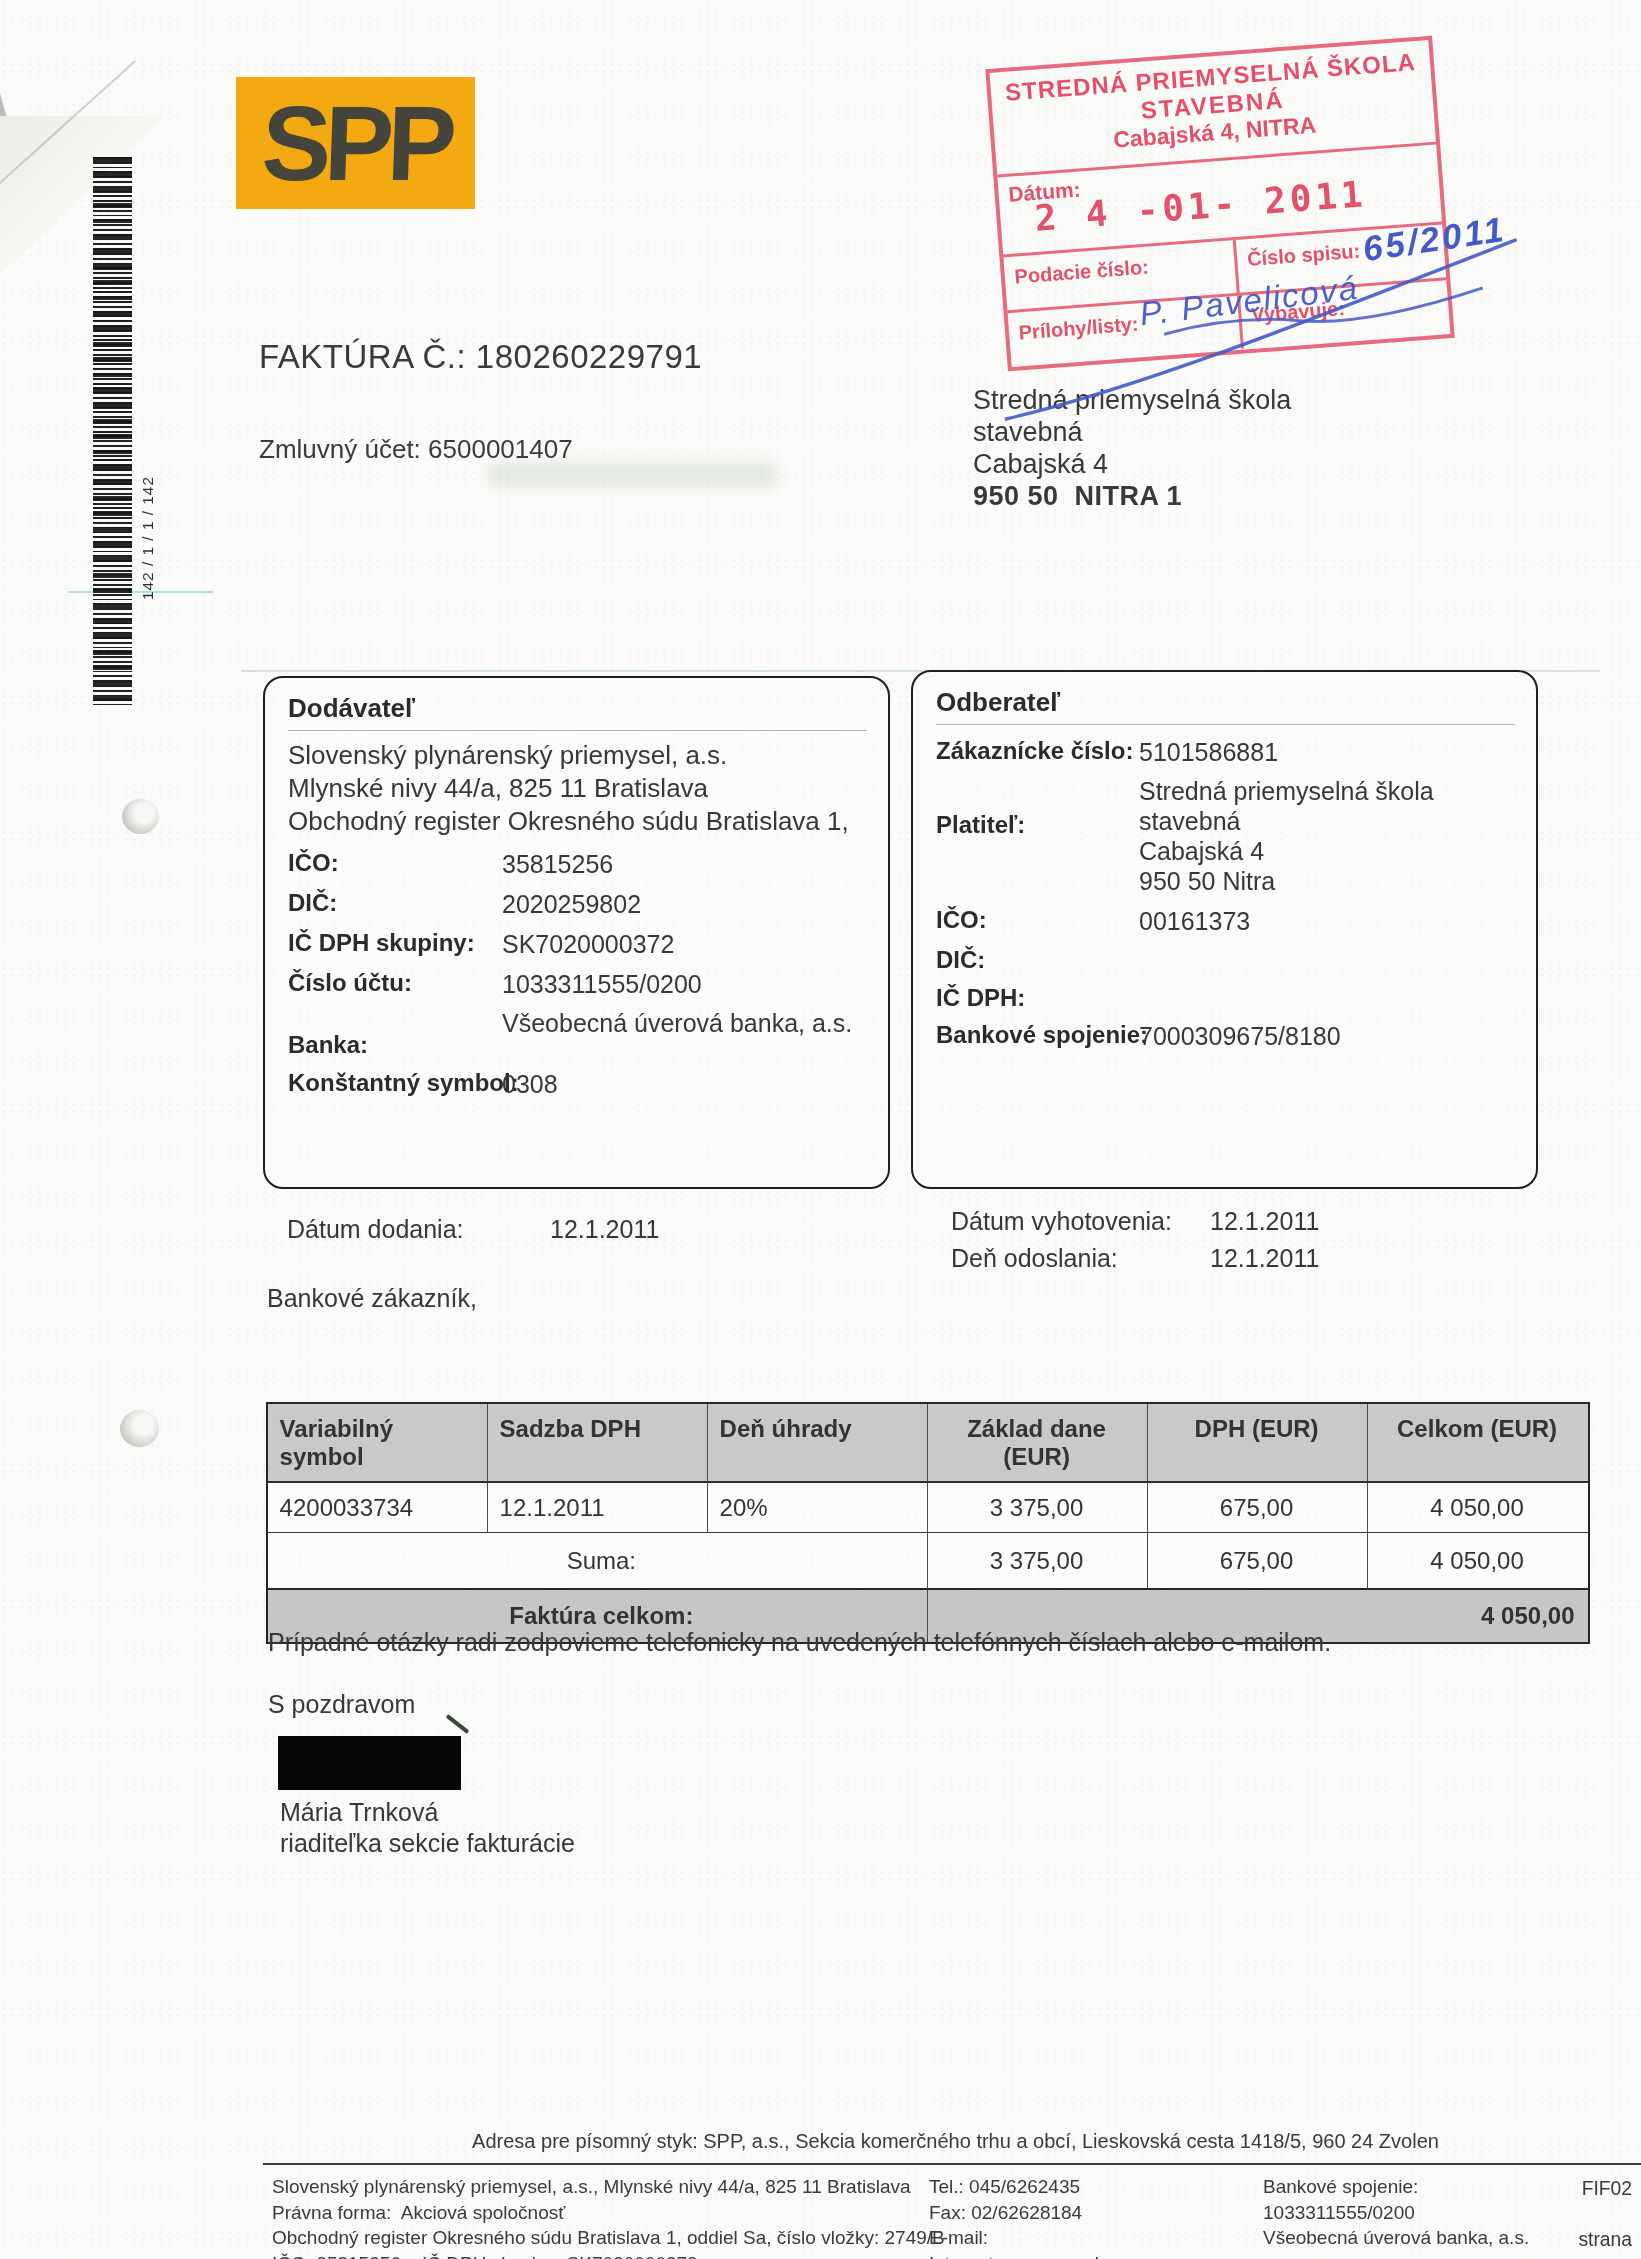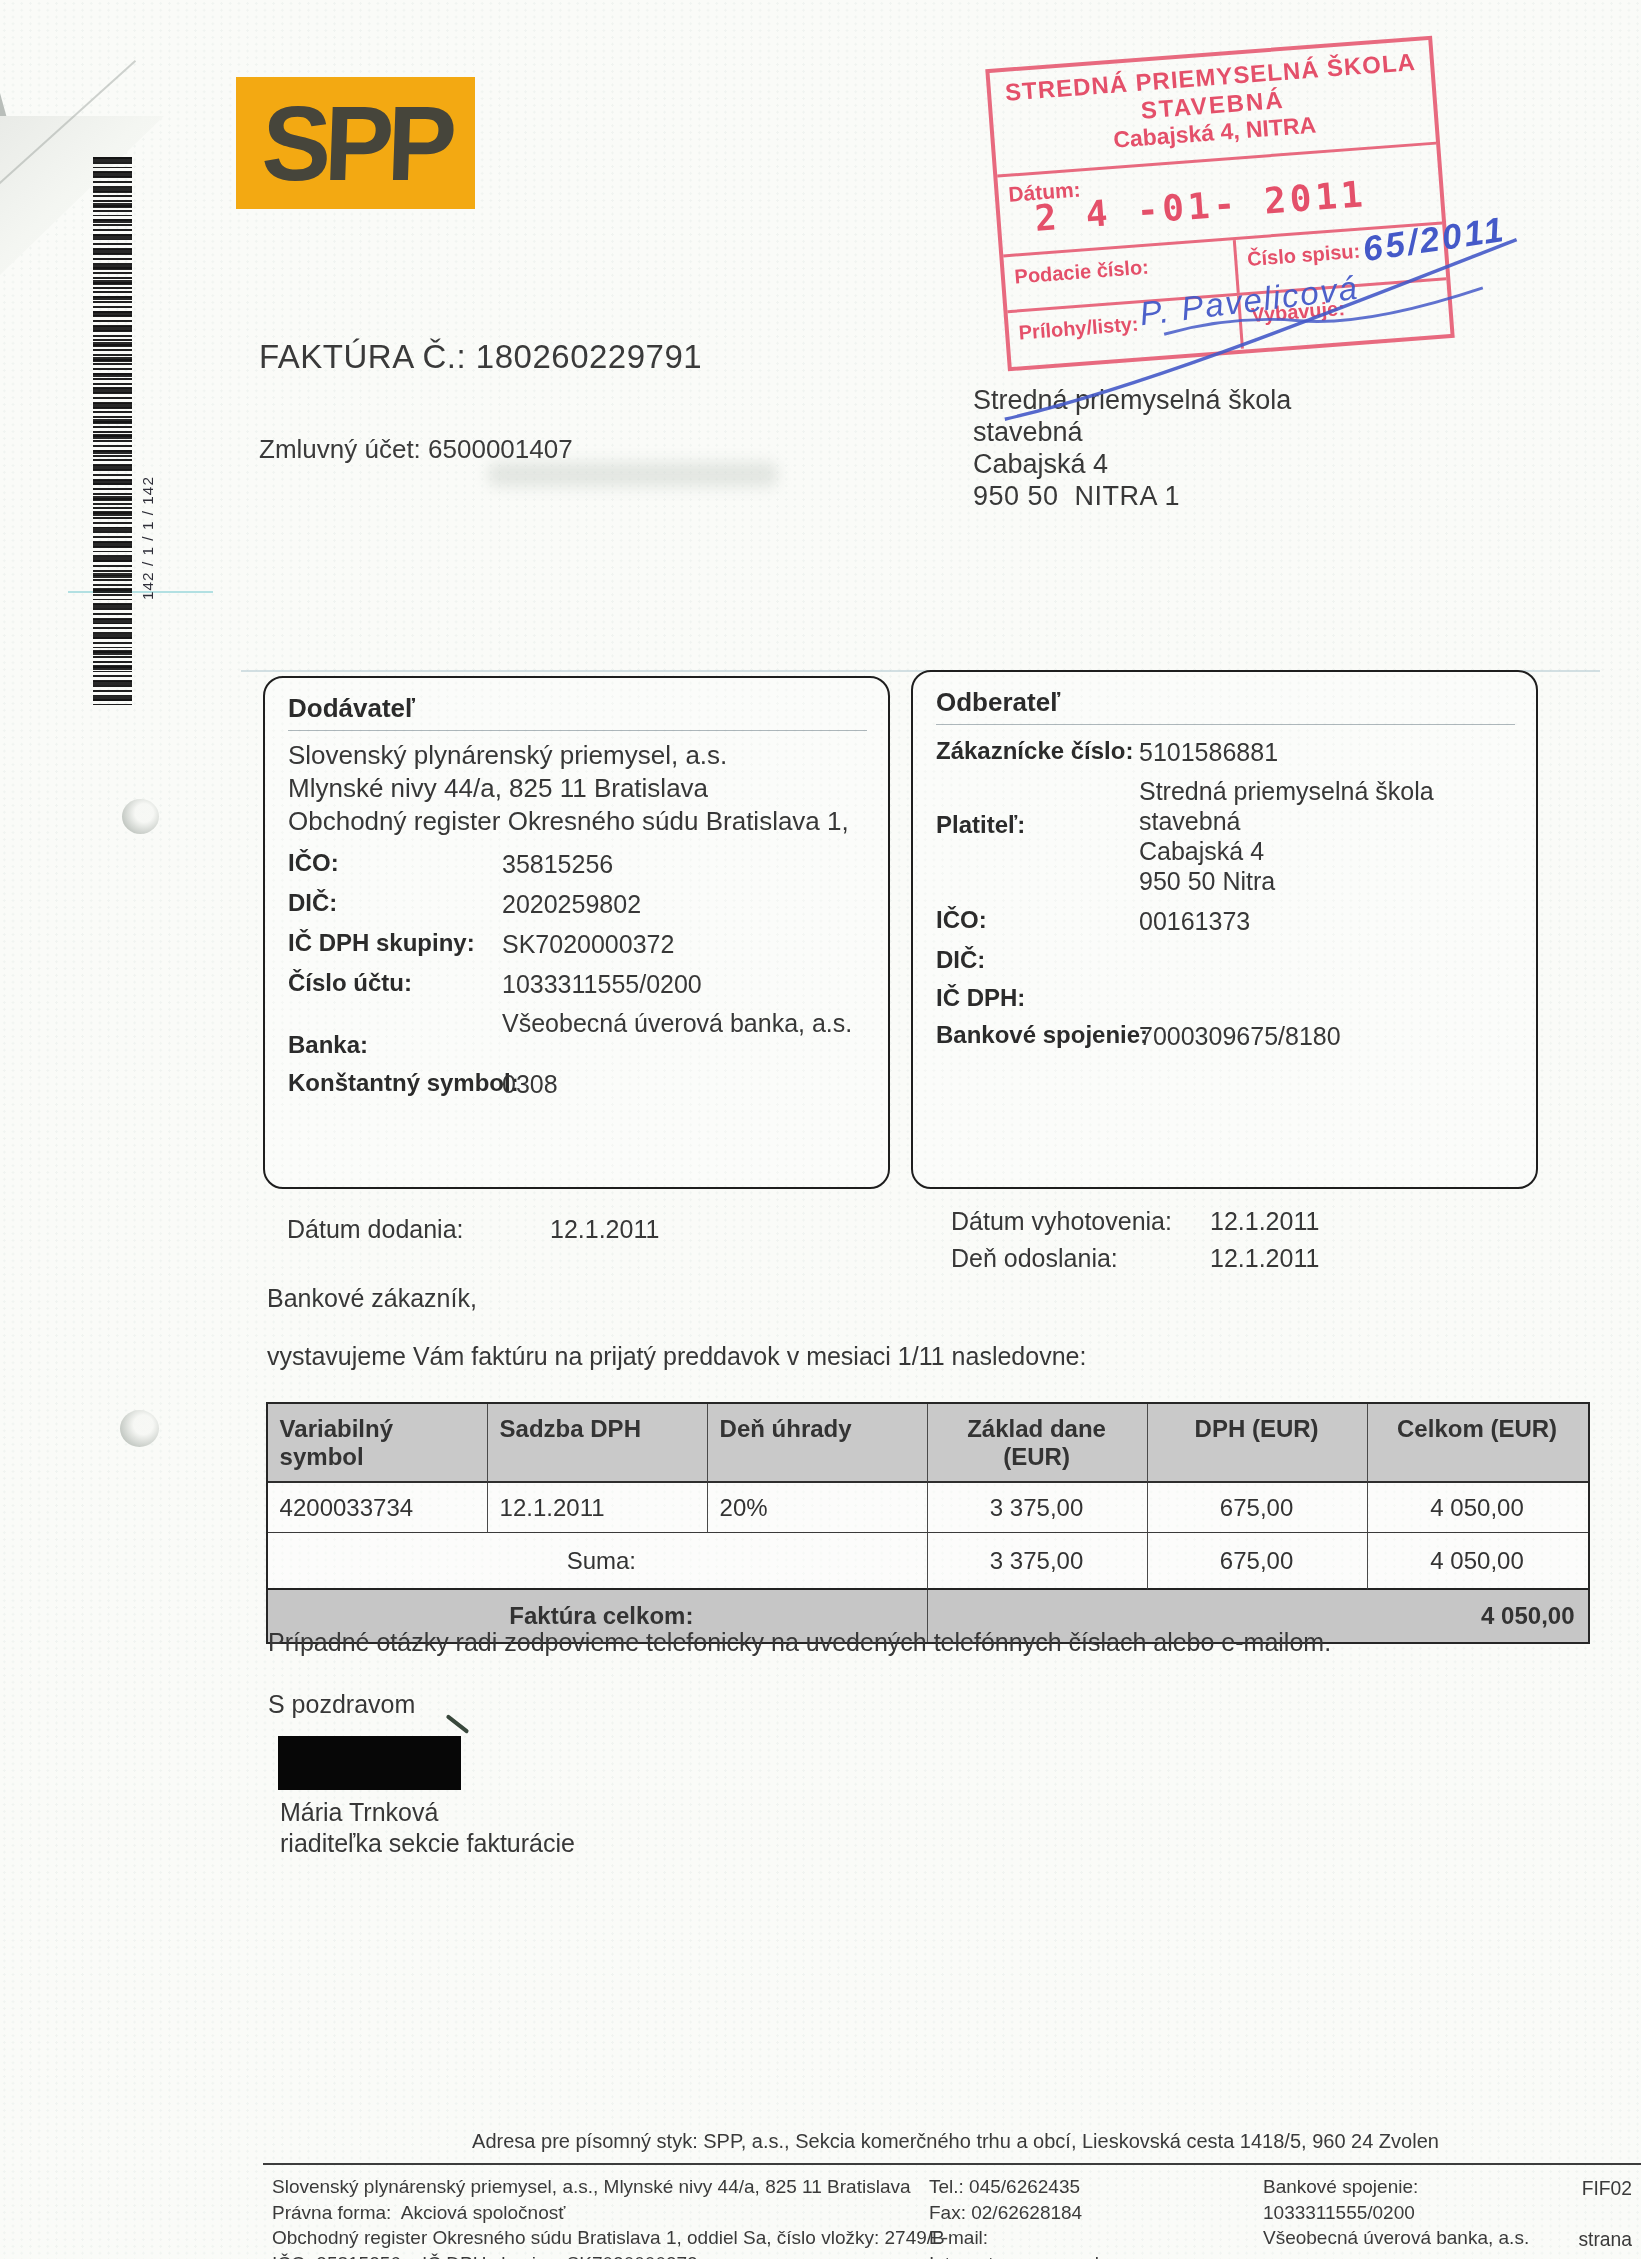--- a/index.html
+++ b/index.html
@@ -38,21 +38,21 @@
   
   .logo{position:absolute;left:236px;top:77px;width:239px;height:132px;background:#F3A912;
     display:flex;align-items:center;justify-content:center;}
   .logo-text{font-weight:bold;font-size:104px;line-height:1;color:#46453B;letter-spacing:-6.8px;
     transform:scaleY(1.02) skewX(-2deg);}
   
   .invoice-title{position:absolute;left:259px;top:338px;font-size:33px;letter-spacing:0.5px;color:#3a3a3a;}
   .contract-account{position:absolute;left:259px;top:434px;font-size:26px;color:#3a3a3a;}
   .recipient{position:absolute;left:973px;top:384px;font-size:27px;line-height:32px;color:#383838;}
   .recipient div{white-space:pre;}
-  .recipient .bold{font-weight:normal;letter-spacing:0.5px;}
+  .recipient .bold{font-weight:bold;letter-spacing:0.5px;}
   
   .stamp{position:absolute;left:996px;top:52px;width:440px;height:295px;
     transform:rotate(-4.3deg);color:#E4506A;
     border:4.8px solid rgba(228,80,106,.85);}
   .stamp-title{text-align:center;padding-top:6.8px;height:95px;}
   .stamp-title .l1{font-weight:bold;font-size:24px;letter-spacing:1px;}
   .stamp-title .l2{font-weight:bold;font-size:24px;letter-spacing:1.9px;}
   .stamp-title .l3{font-weight:bold;font-size:23px;}
   .stamp-datum{border-top:3.9px solid rgba(228,80,106,.85);height:77px;position:relative;}
   .stamp-datum-label{position:absolute;left:9.7px;top:5.8px;font-weight:bold;font-size:21px;}
@@ -232,21 +232,20 @@
     <div>12.1.2011</div>
   </div>
   <div class="dates-right">
     <div>Dátum vyhotovenia:</div>
     <div>12.1.2011</div>
     <div>Deň odoslania:</div>
     <div>12.1.2011</div>
   </div>
 
   <div class="salutation">Bankové zákazník,</div>
-  <div class="intro">vystavujeme Vám faktúru na prijatý preddavok v mesiaci 1/11 nasledovne:</div>
 
   <div class="inv-table">
     <div class="tc th c">Variabilný symbol</div>
     <div class="tc th c">Sadzba DPH</div>
     <div class="tc th c">Deň úhrady</div>
     <div class="tc th r">Základ dane (EUR)</div>
     <div class="tc th r">DPH (EUR)</div>
     <div class="tc th r noR">Celkom (EUR)</div>
 
     <div class="tc td c">4200033734</div>

